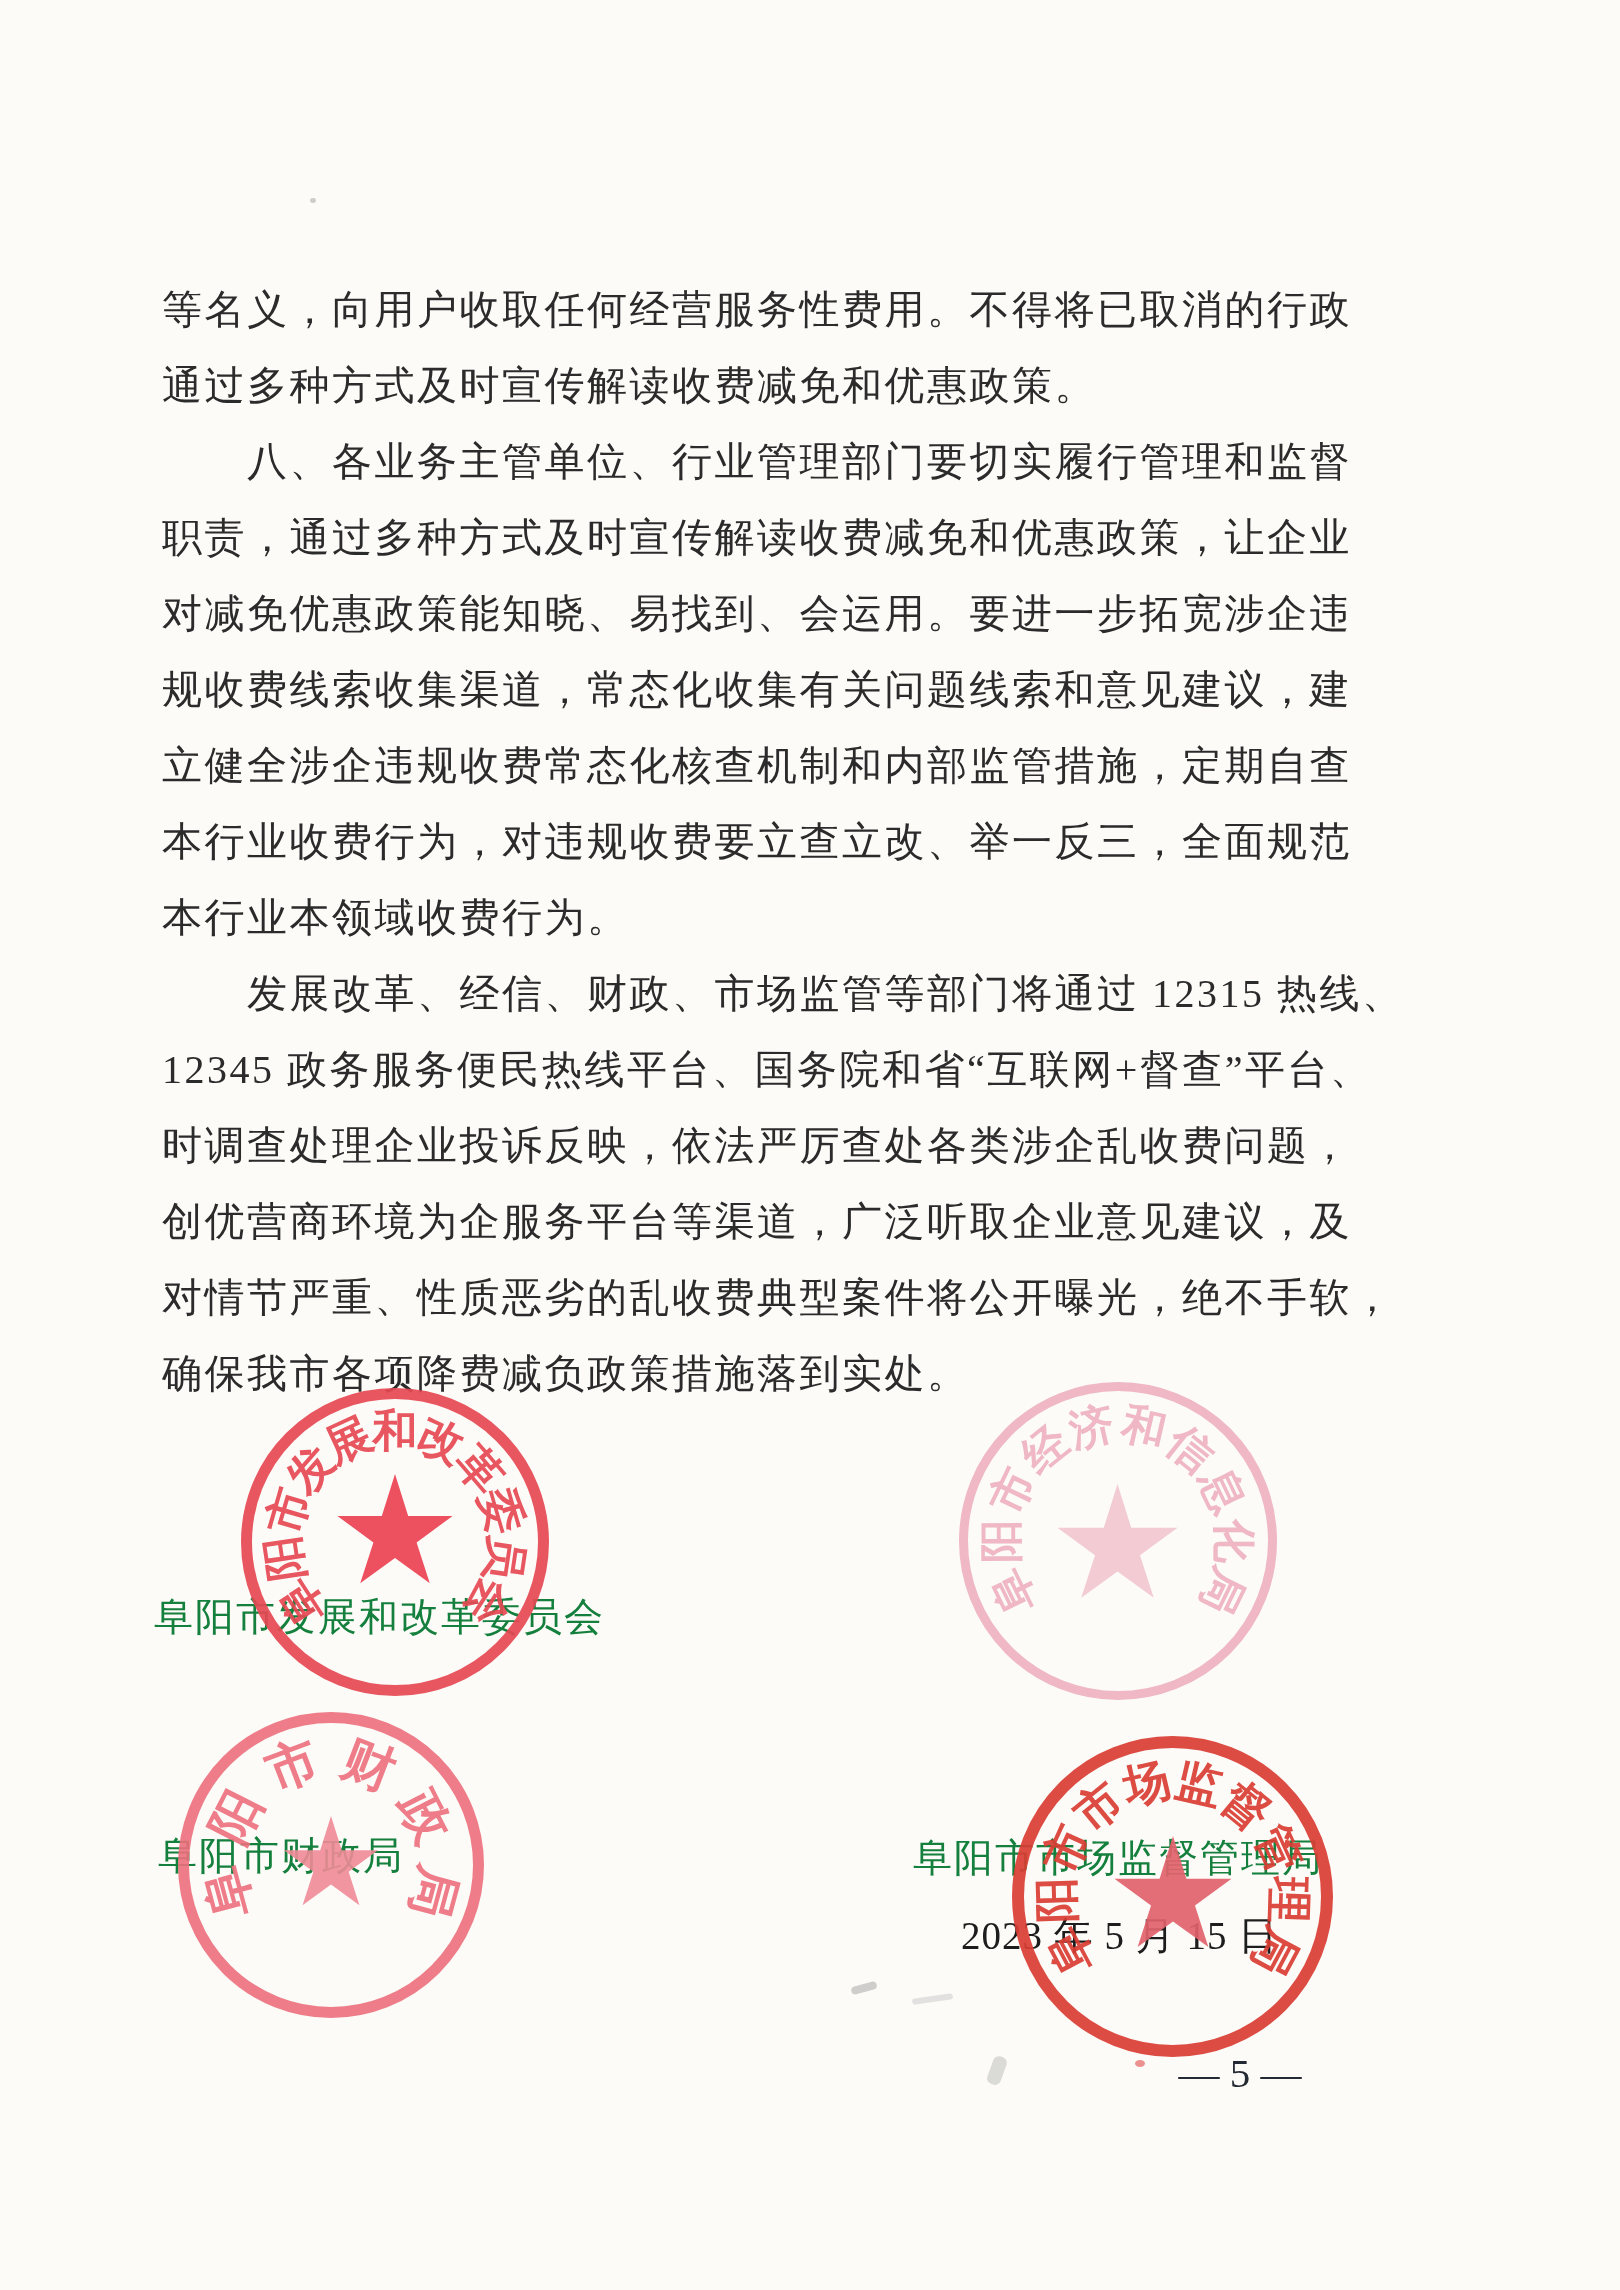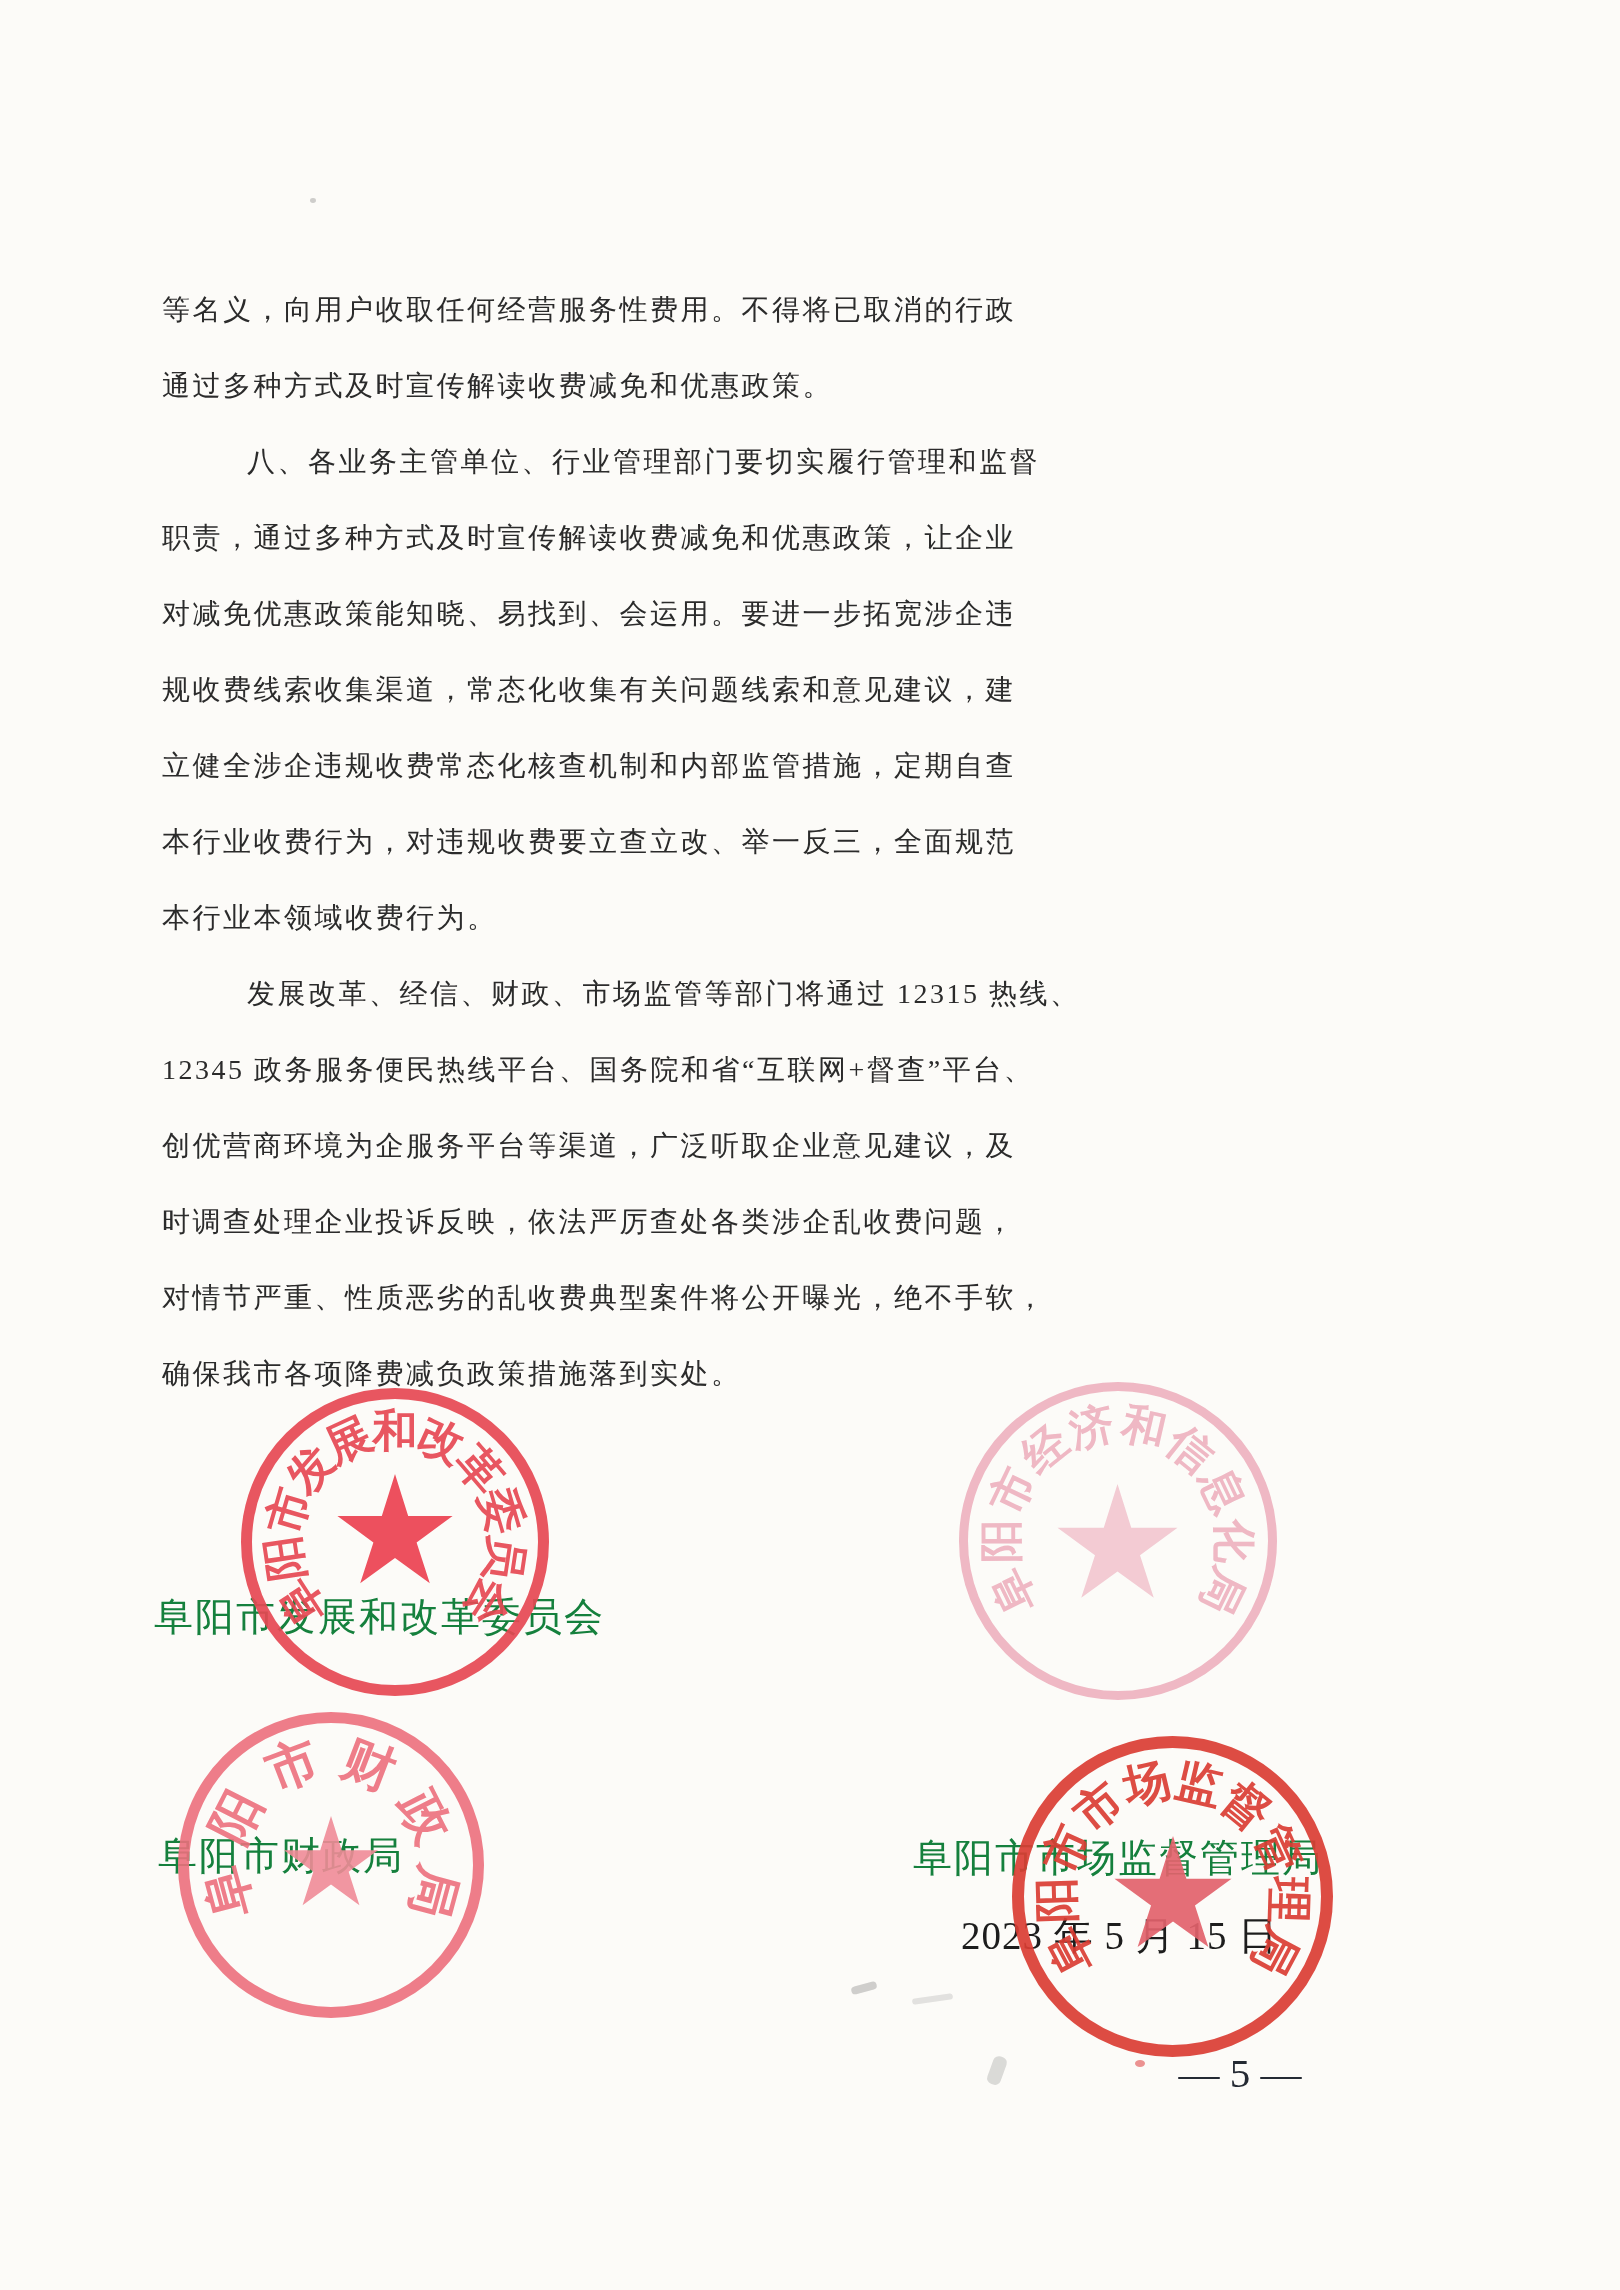--- a/index.html
+++ b/index.html
@@ -7,21 +7,21 @@
     position:relative;
     width:1620px;height:2291px;
     background:#fcfbf8;
     overflow:hidden;
     font-family:"Liberation Serif","DejaVu Serif",serif;
   }
   
   .body-text{
     position:absolute;
     left:162px;top:272px;width:1274px;
-    font-size:28px;
+    font-size:40px;
     letter-spacing:2.5px;
     color:#2b2b2b;
     z-index:2;
   }
   .line{
     height:76px;
     line-height:76px;
     white-space:pre;
   }
   .line.indent{ text-indent:85px; }
@@ -97,22 +97,22 @@
     <div class="line">通过多种方式及时宣传解读收费减免和优惠政策。</div>
     <div class="line indent">八、各业务主管单位、行业管理部门要切实履行管理和监督</div>
     <div class="line">职责，通过多种方式及时宣传解读收费减免和优惠政策，让企业</div>
     <div class="line">对减免优惠政策能知晓、易找到、会运用。要进一步拓宽涉企违</div>
     <div class="line">规收费线索收集渠道，常态化收集有关问题线索和意见建议，建</div>
     <div class="line">立健全涉企违规收费常态化核查机制和内部监管措施，定期自查</div>
     <div class="line">本行业收费行为，对违规收费要立查立改、举一反三，全面规范</div>
     <div class="line">本行业本领域收费行为。</div>
     <div class="line indent">发展改革、经信、财政、市场监管等部门将通过 12315 热线、</div>
     <div class="line">12345 政务服务便民热线平台、国务院和省“互联网+督查”平台、</div>
+    <div class="line">时调查处理企业投诉反映，依法严厉查处各类涉企乱收费问题，</div>
     <div class="line">创优营商环境为企服务平台等渠道，广泛听取企业意见建议，及</div>
-    <div class="line">时调查处理企业投诉反映，依法严厉查处各类涉企乱收费问题，</div>
     <div class="line">对情节严重、性质恶劣的乱收费典型案件将公开曝光，绝不手软，</div>
     <div class="line">确保我市各项降费减负政策措施落到实处。</div>
   </div>
 
   <div class="sig sig-r1-left">阜阳市发展和改革委员会</div>
   <div class="sig sig-r2-left">阜阳市财政局</div>
   <div class="sig sig-r2-right">阜阳市市场监督管理局</div>
   <div class="date-line">2023 年 5 月 15 日</div>
   <div class="page-num">— 5 —</div>
 

